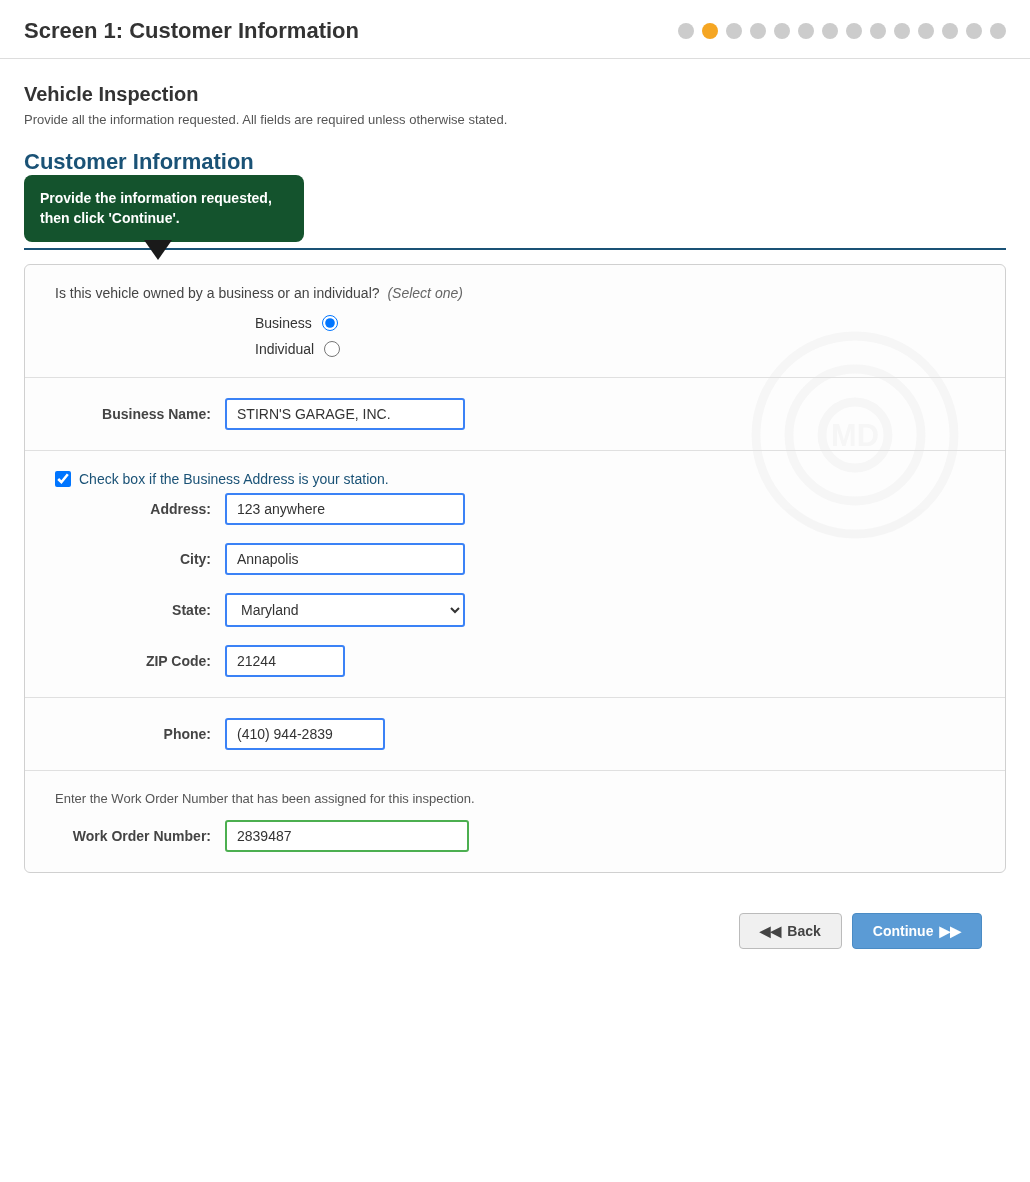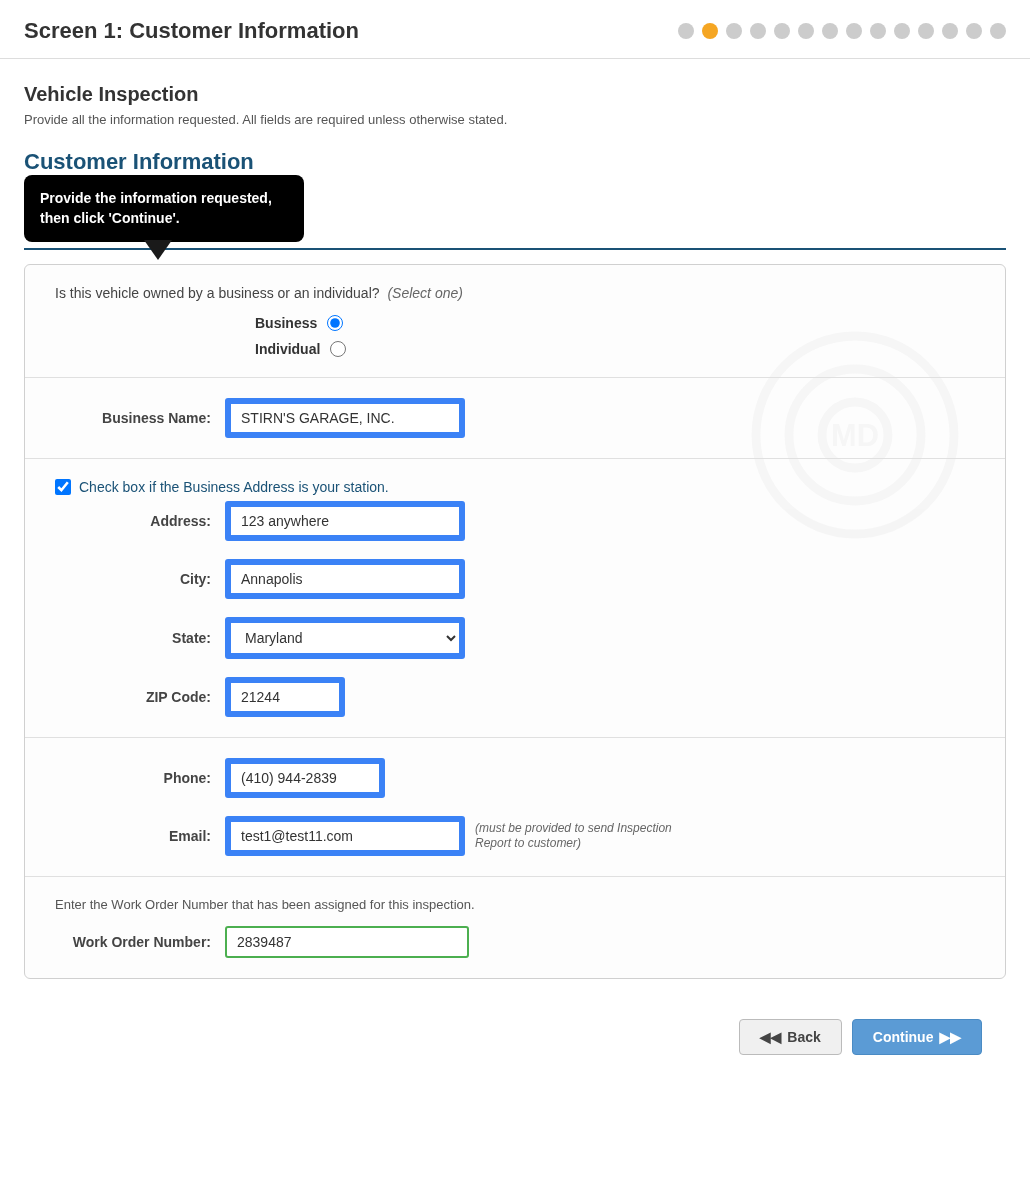--- a/index.html
+++ b/index.html
@@ -66,21 +66,21 @@
       border-bottom: 2px solid #1a5276;
       position: relative;
       display: flex;
       align-items: flex-start;
       justify-content: space-between;
       flex-direction: column;
     }
 
     
     .tooltip-box {
-      background: #000000;
+      background: #14532d;
       color: #fff;
       font-size: 14px;
       font-weight: bold;
       padding: 14px 16px;
       border-radius: 8px;
       max-width: 280px;
       position: relative;
       line-height: 1.4;
     }
     .tooltip-box::after {
@@ -152,21 +152,21 @@
       padding-left: 200px;
     }
     .radio-item {
       display: flex;
       align-items: center;
       gap: 10px;
     }
     .radio-item label {
       font-size: 14px;
       color: #333;
-      font-weight: 700;
+      font-weight: 400;
     }
     input[type="radio"] {
       cursor: pointer;
       width: 16px;
       height: 16px;
     }
 
     
     .field-row {
       display: flex;
@@ -178,21 +178,21 @@
     }
     .field-label {
       text-align: right;
       min-width: 170px;
       padding-right: 14px;
       font-size: 14px;
       color: #444;
       font-weight: 600;
     }
     .field-input {
-      border: 6px solid #3b82f6;
+      border: 2px solid #3b82f6;
       border-radius: 3px;
       padding: 6px 10px;
       font-size: 14px;
       color: #333;
       background: #fff;
     }
     .field-input-wide {
       width: 240px;
     }
     .field-input-medium {
@@ -375,25 +375,20 @@
         <input type="text" class="field-input field-input-narrow" value="21244" style="">
       </div>
     </div>
 
     <div class="form-section">
       <div class="field-row">
         <span class="field-label">Phone:</span>
         <input type="text" class="field-input field-input-medium" value="(410) 944-2839" style="">
       </div>
 
-      <div class="field-row">
-        <span class="field-label">Email:</span>
-        <input type="text" class="field-input field-input-wide" value="test1@test11.com" style="">
-        <span class="help-text">(must be provided to send Inspection Report to customer)</span>
-      </div>
     </div>
 
     <div class="form-section">
       <div class="work-order-note">Enter the Work Order Number that has been assigned for this inspection.</div>
       <div class="field-row">
         <span class="field-label">Work Order Number:</span>
         <input type="text" class="field-input field-input-active" value="2839487" style="">
       </div>
     </div>
 

